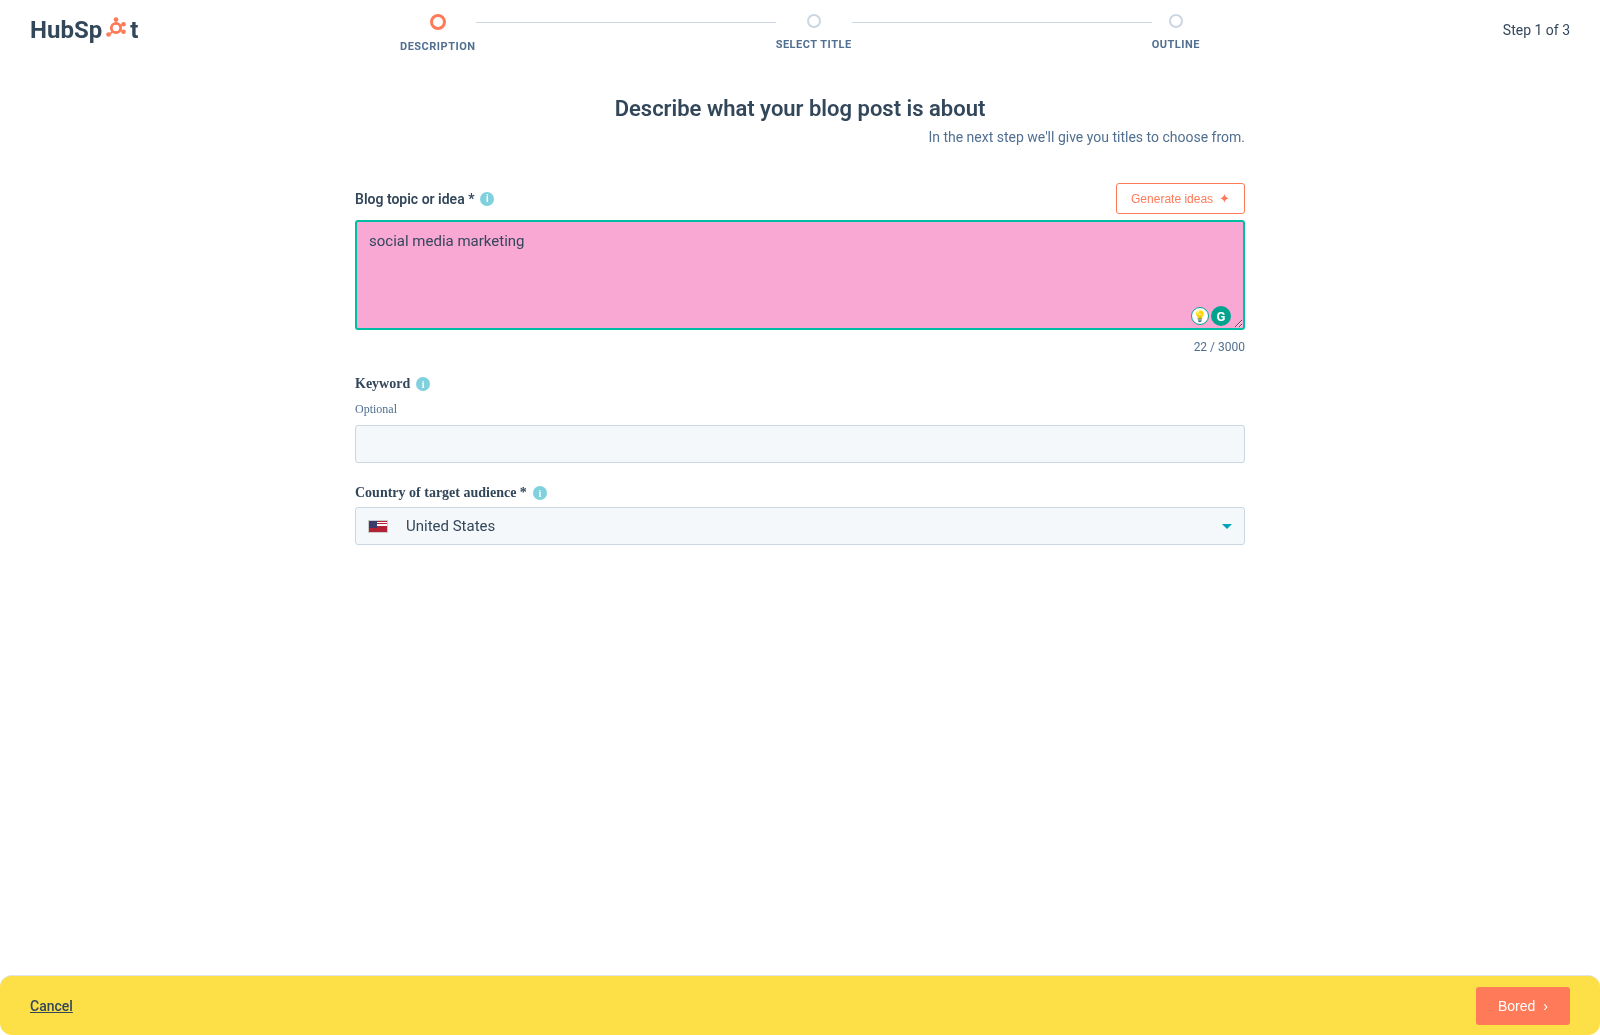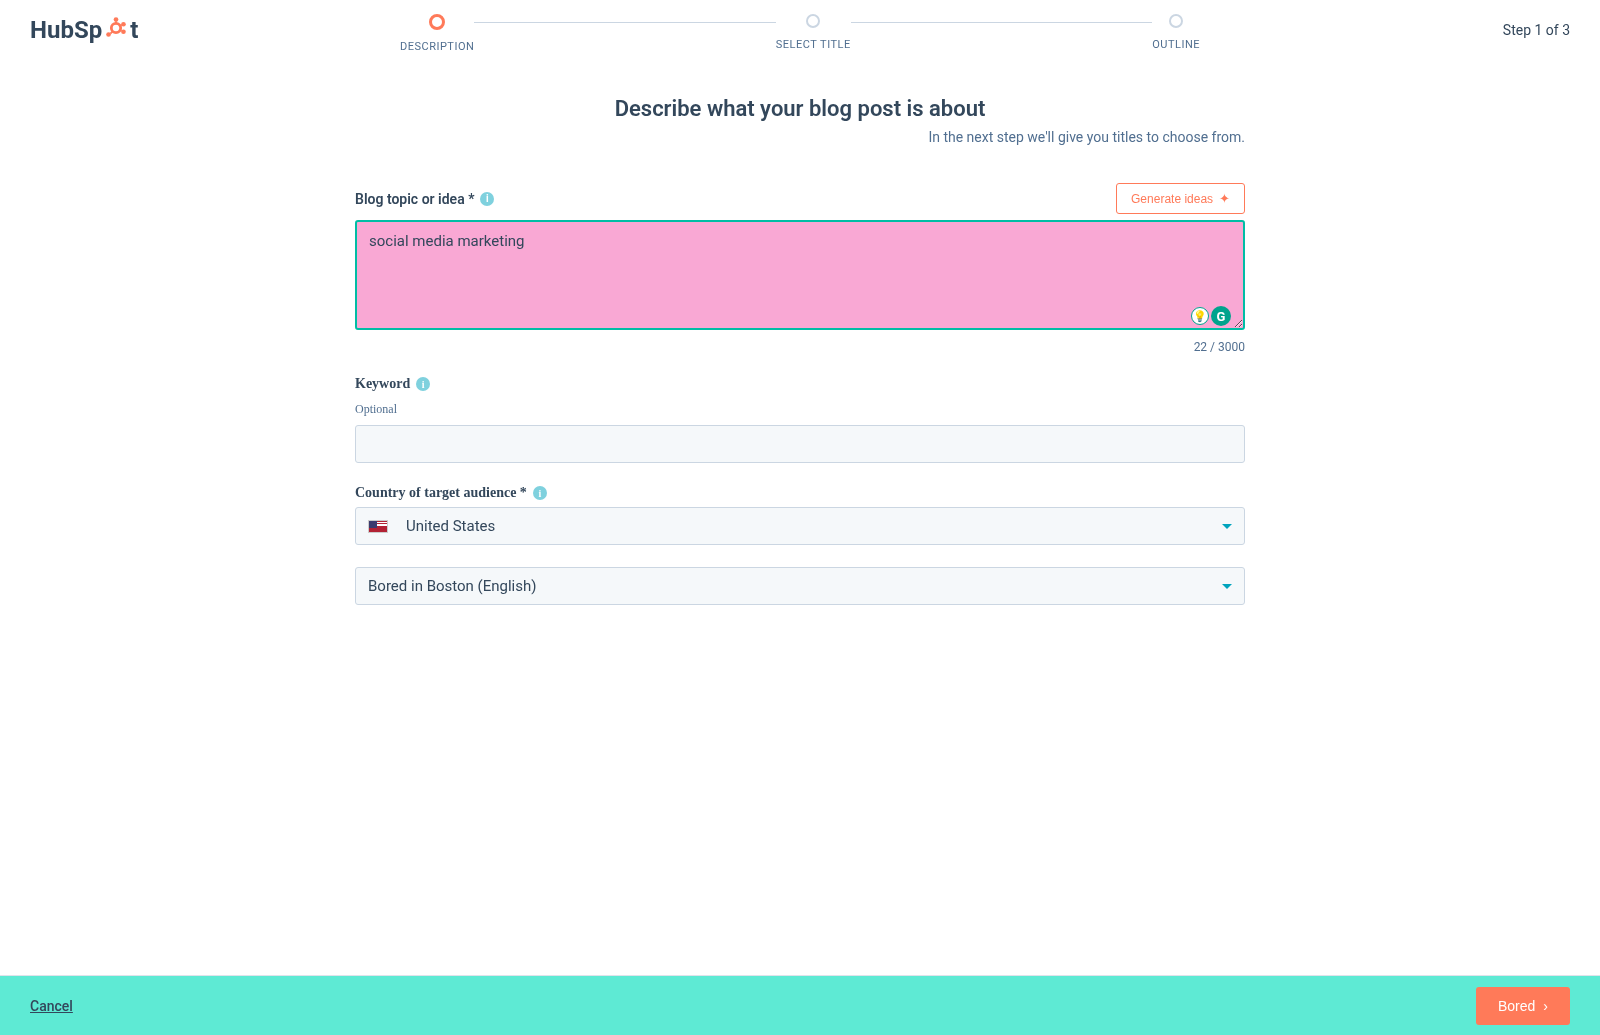--- a/index.html
+++ b/index.html
@@ -19,21 +19,21 @@
       left: 50%;
       transform: translateX(-50%);
       display: flex;
       align-items: flex-start;
       width: 800px;
       top: 14px;
     }
     .step { display: flex; flex-direction: column; align-items: center; position: relative; flex: 0 0 auto; }
     .step-circle { width: 14px; height: 14px; border-radius: 50%; border: 2px solid #cbd6e2; background: #fff; z-index: 2; position: relative; }
     .step.active .step-circle { border-color: #ff7a59; width: 16px; height: 16px; border-width: 3px; }
-    .step-label { font-size: 11px; letter-spacing: 0.5px; margin-top: 10px; color: #516f90; font-weight: 400; }
+    .step-label { font-size: 11px; letter-spacing: 0.5px; margin-top: 10px; color: #516f90; font-weight: 700; }
     .step-line { flex: 1; height: 1px; background: #cbd6e2; margin-top: 8px; }
     .step-indicator { margin-left: auto; font-size: 14px; color: #33475b; }
     
     .main { max-width: 910px; margin: 36px auto 0; padding: 0 10px; }
     .title { text-align: center; font-size: 22px; font-weight: 600; color: #33475b; margin-bottom: 8px; }
     .subtitle { text-align: right; font-size: 14px; color: #516f90; margin-bottom: 38px; }
     
     .label-row { display: flex; justify-content: space-between; align-items: center; margin-bottom: 6px; }
     .field-label { font-size: 14px; font-weight: 600; color: #33475b; display: flex; align-items: center; gap: 6px; }
     .info-icon { width: 14px; height: 14px; border-radius: 50%; background: #7fd1de; color: #fff; font-size: 10px; font-weight: 700; display: inline-flex; align-items: center; justify-content: center; cursor: help; }
@@ -65,21 +65,21 @@
     .input { width: 100%; height: 38px; border: 1px solid #cbd6e2; border-radius: 3px; background: #f5f8fa; padding: 8px 12px; font-size: 15px; color: #33475b; font-family: inherit; margin-bottom: 22px; }
     
     .select { width: 100%; height: 38px; border: 1px solid #cbd6e2; border-radius: 3px; background: #f5f8fa; padding: 0 12px; font-size: 15px; color: #33475b; display: flex; align-items: center; justify-content: space-between; cursor: pointer; margin-bottom: 22px; }
     .select-value { display: flex; align-items: center; gap: 18px; }
     .flag { width: 20px; height: 13px; background: linear-gradient(to bottom, #b22234 0%, #b22234 8%, #fff 8%, #fff 16%, #b22234 16%, #b22234 24%, #fff 24%, #fff 32%, #b22234 32%, #b22234 40%, #fff 40%, #fff 48%, #b22234 48%); position: relative; border: 0.5px solid #ccc; }
     .flag::before { content: ''; position: absolute; top: 0; left: 0; width: 8px; height: 7px; background: #3c3b6e; }
     .caret { width: 0; height: 0; border-left: 5px solid transparent; border-right: 5px solid transparent; border-top: 5px solid #00a4bd; }
     
     .field-block { margin-bottom: 6px; font-family: Liberation Serif, serif; }
     
-    .footer { position: fixed; bottom: 0; left: 0; right: 0; height: 60px; border-top: 1px solid #dfe3eb; background: #5eead4; display: flex; align-items: center; justify-content: space-between; padding: 0 30px; }
+    .footer { position: fixed; bottom: 0; left: 0; right: 0; height: 60px; border-top: 1px solid #dfe3eb; background: #fde047; display: flex; align-items: center; justify-content: space-between; padding: 0 30px; border-radius: 12px; }
     .cancel-link { color: #33475b; text-decoration: underline; font-size: 14px; font-weight: 500; cursor: pointer; }
     .next-btn { background: #ff7a59; color: #fff; border: none; padding: 11px 22px; border-radius: 3px; font-size: 14px; font-weight: 500; cursor: pointer; display: flex; align-items: center; gap: 8px; }
     .next-arrow { font-size: 14px; }
   </style>
 </head>
 <body>
 
 <div class="header">
   <div class="logo">
     <span>HubSp</span>
@@ -156,26 +156,20 @@
     </div>
   </div>
   <div class="select">
     <div class="select-value">
       <div class="flag"></div>
       <span>United States</span>
     </div>
     <div class="caret"></div>
   </div>
   
-  <div class="select">
-    <div class="select-value">
-      <span>Bored in Boston (English)</span>
-    </div>
-    <div class="caret"></div>
-  </div>
 </div>
 
 <div class="footer">
   <a class="cancel-link">Cancel</a>
   <button class="next-btn">
     <span>Bored</span>
     <span class="next-arrow">›</span>
   </button>
 </div>
 

